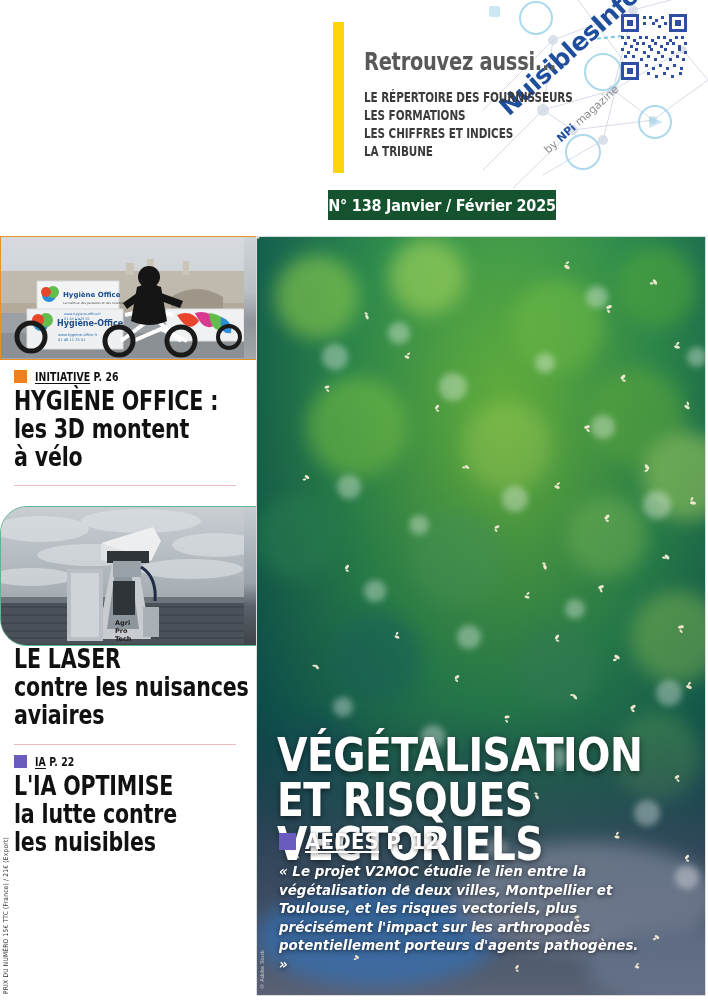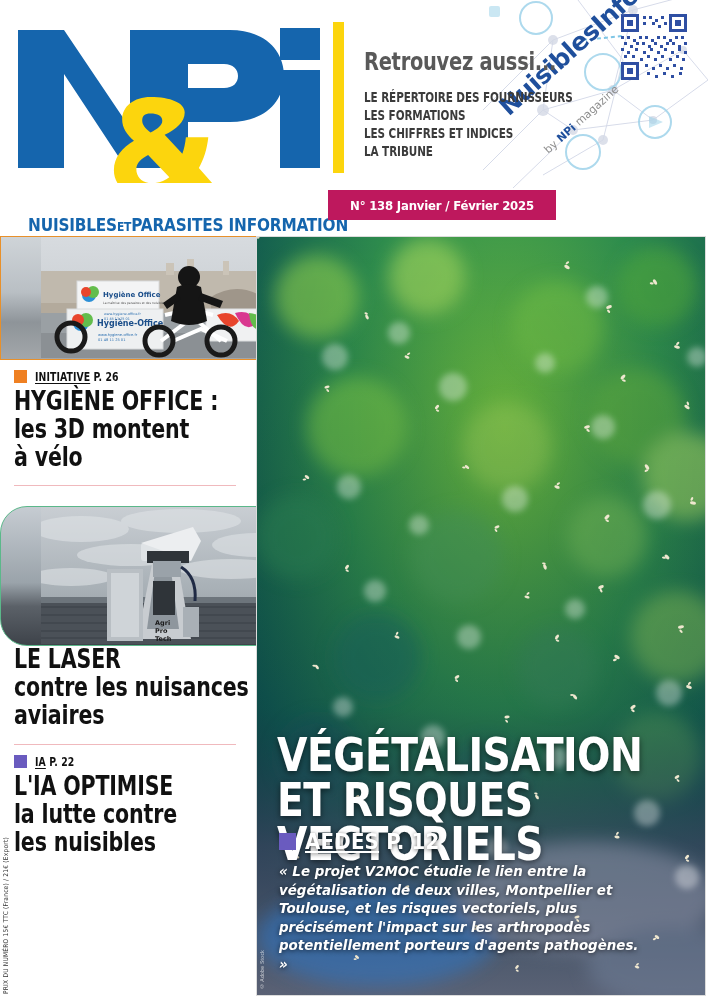--- a/index.html
+++ b/index.html
@@ -65,30 +65,30 @@
     font-family: "DejaVu Sans Condensed", "Liberation Sans Narrow", "Liberation Sans", sans-serif;
     font-weight: bold; font-size: 13.2px; color: #3b3b3b;
     line-height: 18px; letter-spacing: -0.1px;
     transform: scaleX(0.88); transform-origin: left center;
     white-space: nowrap;
   }
 
   
   .issue-badge {
     position: absolute; left: 328px; top: 190px; width: 228px; height: 30px;
-    background: #be185d; color: #ffffff;
+    background: #14532d; color: #ffffff;
     display: flex; align-items: center; justify-content: center;
     font-family: "DejaVu Sans Condensed", "Liberation Sans Narrow", "Liberation Sans", sans-serif;
-    font-weight: bold; font-size: 13px; letter-spacing: -0.2px;
+    font-weight: bold; font-size: 16px; letter-spacing: -0.2px;
   }
 
   
   .left-col { position: absolute; left: 0; top: 236px; width: 250px; height: 764px; }
 
-  .photo-frame { position: relative; width: 285px; overflow: hidden; padding-left: 40px; }
+  .photo-frame { position: relative; width: 285px; overflow: hidden; }
   .photo-frame.orange { border: 1.5px solid #e8902a; }
   .photo-frame.green  { border: 1.5px solid #5bb88a; }
   .photo-credit {
     position: absolute; right: 2px; bottom: 4px;
     writing-mode: vertical-rl; text-orientation: mixed;
     font-size: 4.5px; color: #ffffff; opacity: .85; letter-spacing: .3px;
   }
 
   
   .ph1 { height: 124px; background: linear-gradient(#cfd4d8, #b9bfc4 45%, #8e9499 70%, #a3a7aa); }
@@ -281,42 +281,20 @@
               <rect x="180" y="72" width="3" height="3"></rect>
               <rect x="188" y="75" width="3" height="3"></rect>
             <rect x="196" y="72" width="3" height="3"></rect>
           </g>
         </g>
       </svg>
       <div class="site-url">NuisiblesInfo.fr</div>
       <div class="site-by"><span>by </span><b>NPi</b><span> magazine</span></div>
     </div>
 
-    <div class="logo">
-      <svg width="310" height="165" viewBox="0 0 310 165">
-
-        <path d="M6 12 L52 12 L118 110 L118 12 L160 12 L160 150 L114 150 L52 56 L52 150 L6 150 Z" fill="#1565ad"></path>
-
-        <path d="M128 12 L218 12 C252 12 272 32 272 58 C272 84 252 104 218 104 L176 104 L176 150 L128 150 Z
-                 M176 46 L176 70 L212 70 C221 70 226 65 226 58 C226 51 221 46 212 46 Z" fill="#1565ad"></path>
-
-        <rect x="268" y="52" width="40" height="98" fill="#1565ad"></rect>
-
-        <rect x="268" y="10" width="40" height="32" fill="#1565ad"></rect>
-
-        <g transform="translate(96,72) scale(1.18)">
-          <path d="M36 6 C22 6 12 14 12 25 C12 32 16 38 22 43 C12 49 5 57 5 68 C5 82 18 92 37 92
-                   C49 92 59 87 66 79 L76 90 L98 90 L77 66 C81 59 84 50 85 40 L66 40
-                   C65.5 45 64.5 50 63 54 L48 38 C58 33 65 27 65 19 C65 11 53 6 36 6 Z
-                   M36 20 C42 20 46 22 46 26 C46 30 42 33 36 36 C31 32 29 29 29 26 C29 22 31 20 36 20 Z
-                   M34 55 L52 74 C48 77 43 79 37 79 C29 79 24 74 24 67 C24 62 28 58 34 55 Z" fill="#fcd50d"></path>
-        </g>
-      </svg>
-      <div class="logo-sub"><span>NUISIBLES</span><span class="small">ET</span><span>PARASITES INFORMATION</span></div>
-    </div>
 
     <div class="yellow-bar"></div>
 
     <div class="retrouvez">
       <div class="retrouvez-title">Retrouvez aussi...</div>
       <ul>
         <li>LE RÉPERTOIRE DES FOURNISSEURS</li>
         <li>LES FORMATIONS</li>
         <li>LES CHIFFRES ET INDICES</li>
         <li>LA TRIBUNE</li>

